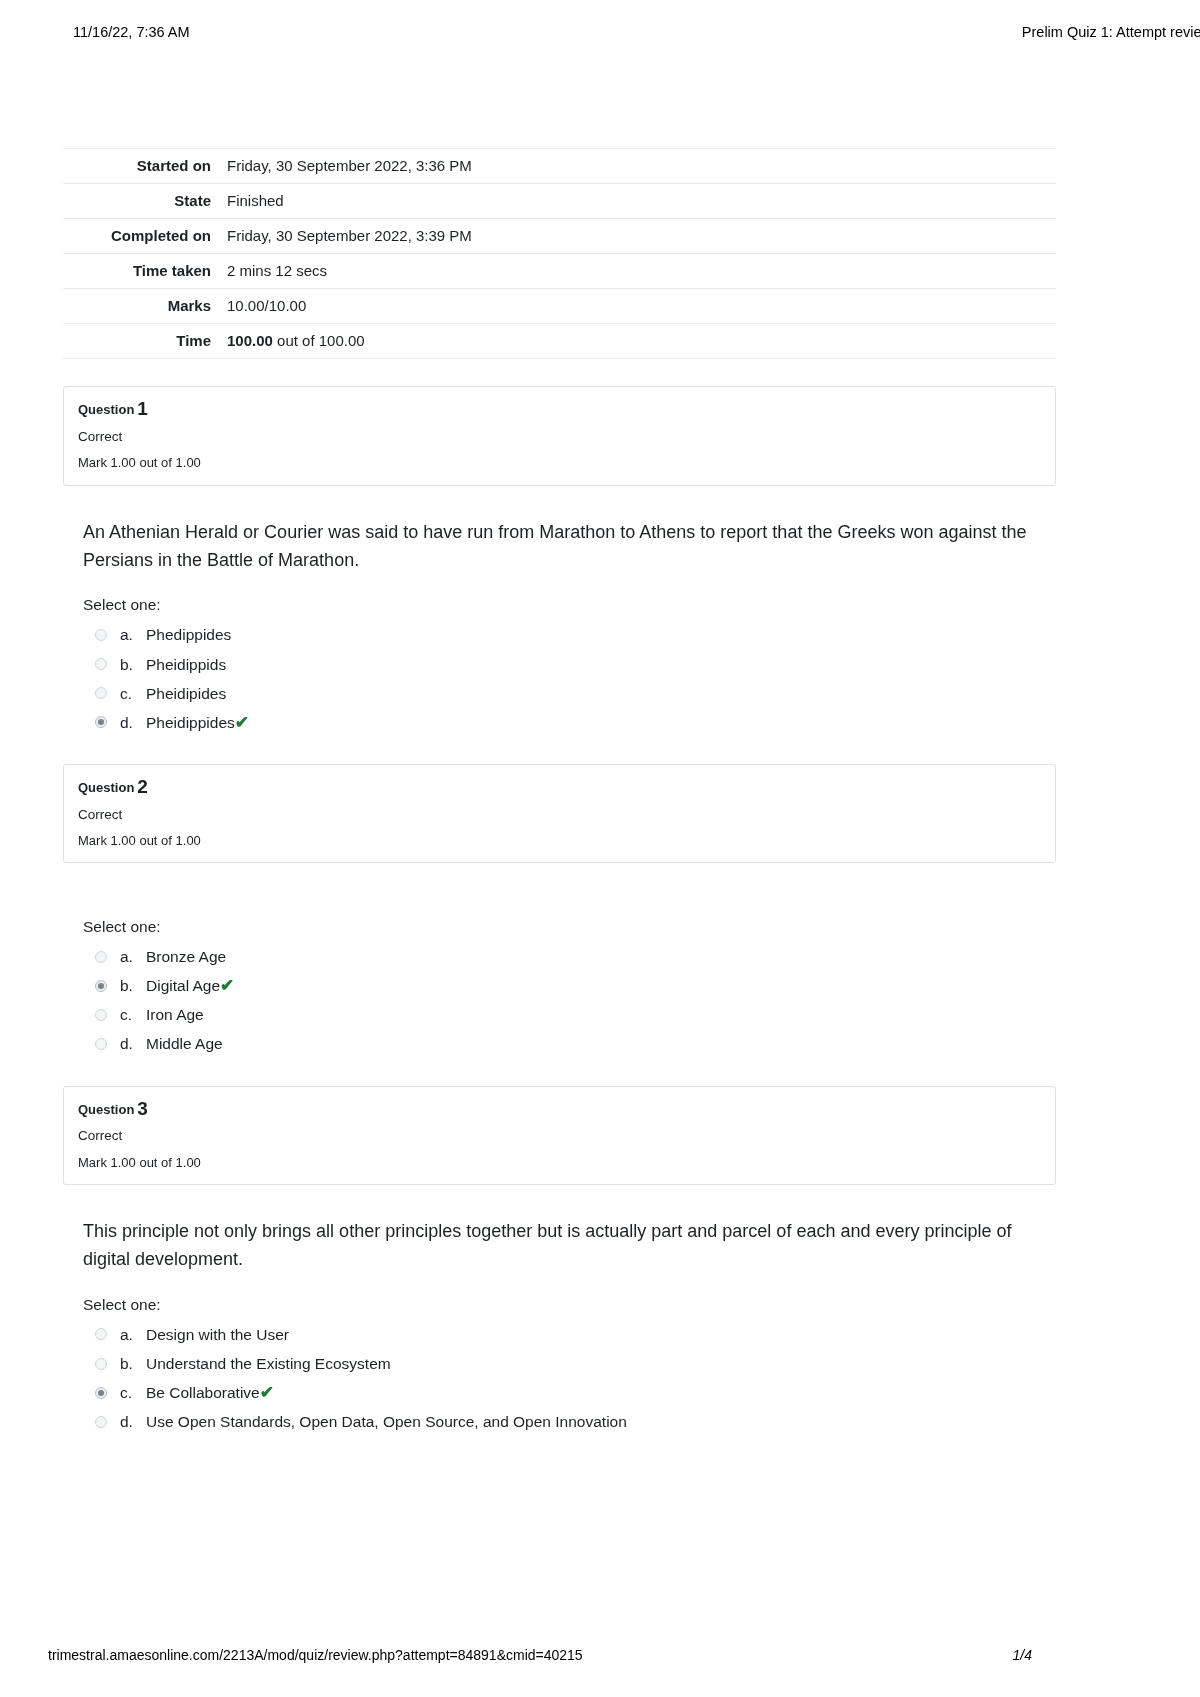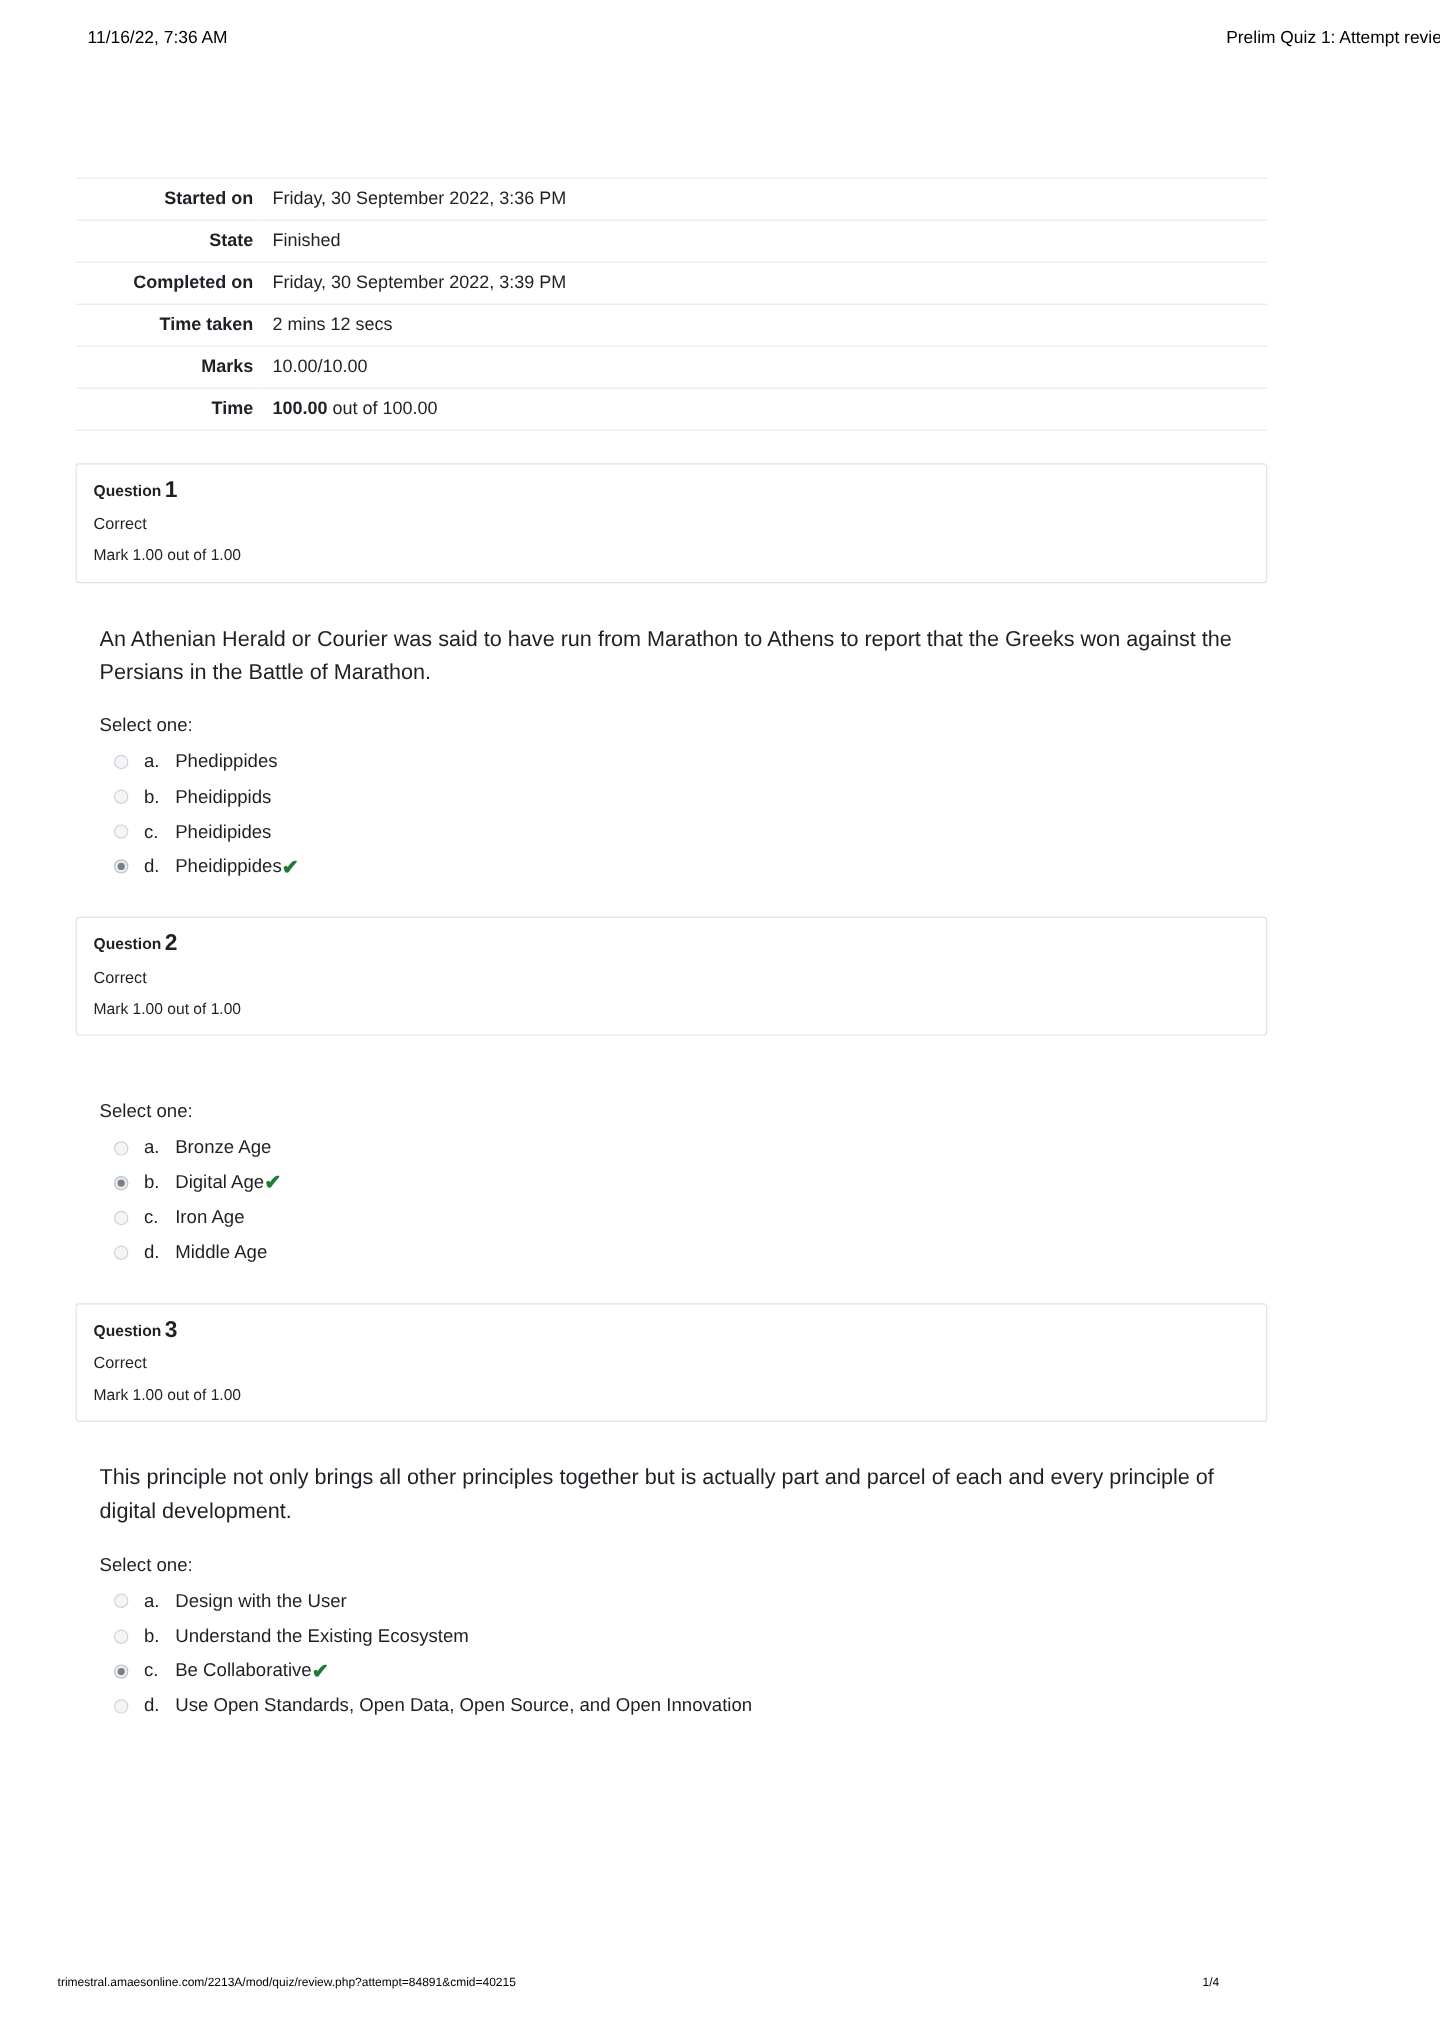--- a/index.html
+++ b/index.html
@@ -40,34 +40,35 @@
     width: 1200px;
     text-align: right;
     white-space: nowrap;
   }
   .page-footer {
     position: absolute;
     bottom: 30px;
     left: 0;
     width: 1080px;
     height: 20px;
-    font-size: 10px;
+    font-size: 14px;
     color: #000000;
   }
   .page-footer .ftr-url {
     position: absolute;
     left: 48px;
     top: 0;
     white-space: nowrap;
   }
   .page-footer .ftr-page {
     position: absolute;
-    right: 64px;
+    right: 48px;
     top: 0;
     white-space: nowrap;
+    font-style: italic;
   }
 
   
   .content {
     position: absolute;
     left: 63px;
     top: 148px;
     width: 993px;
   }
 

